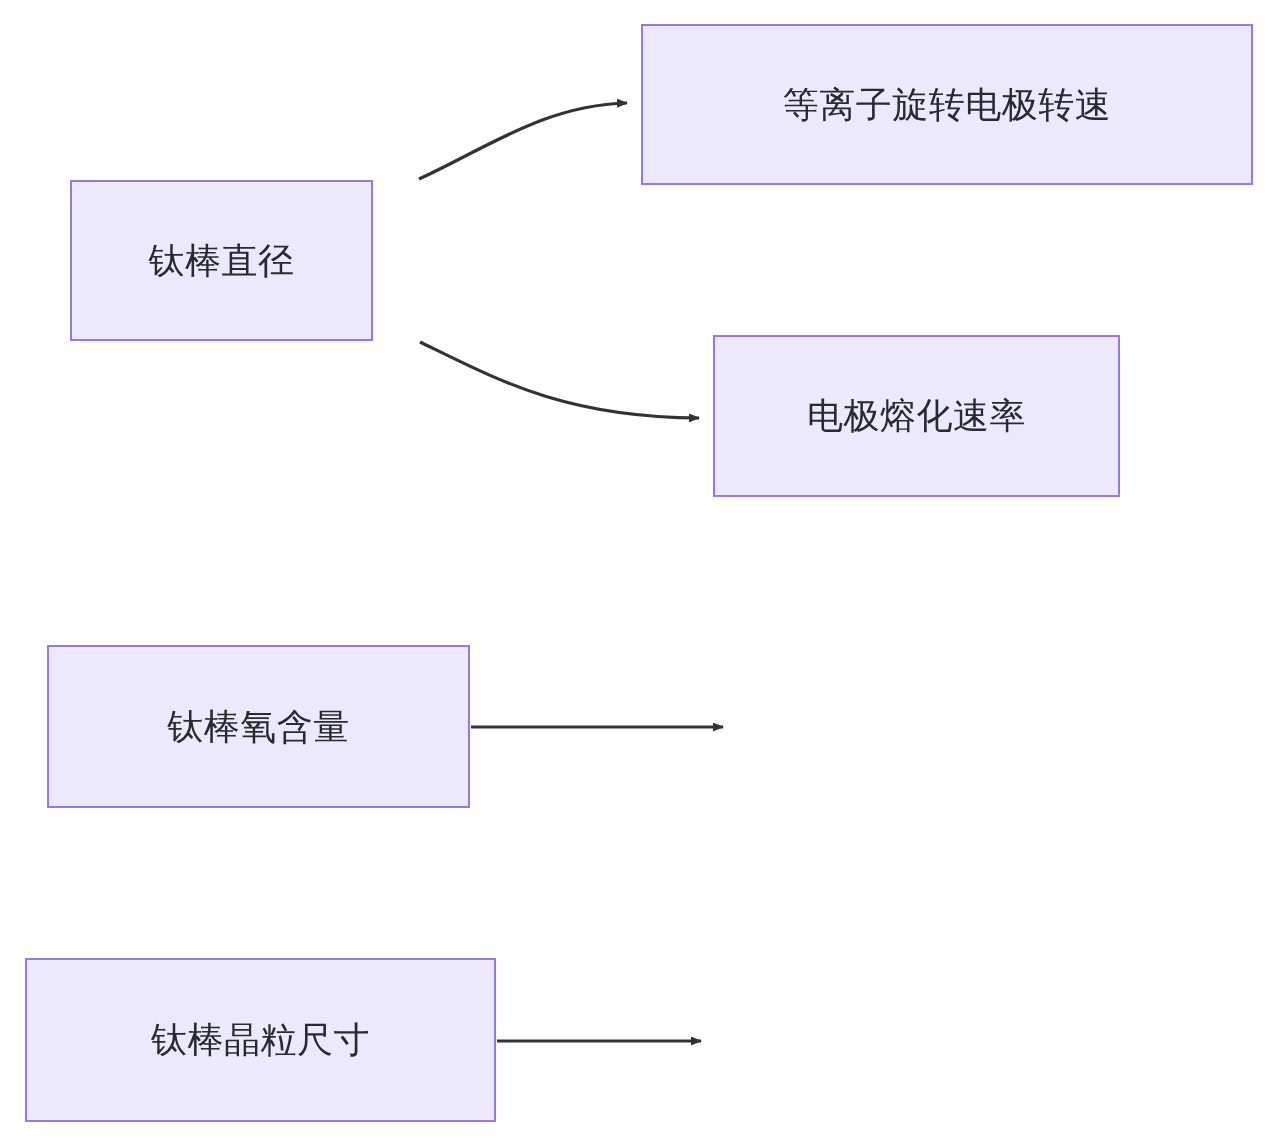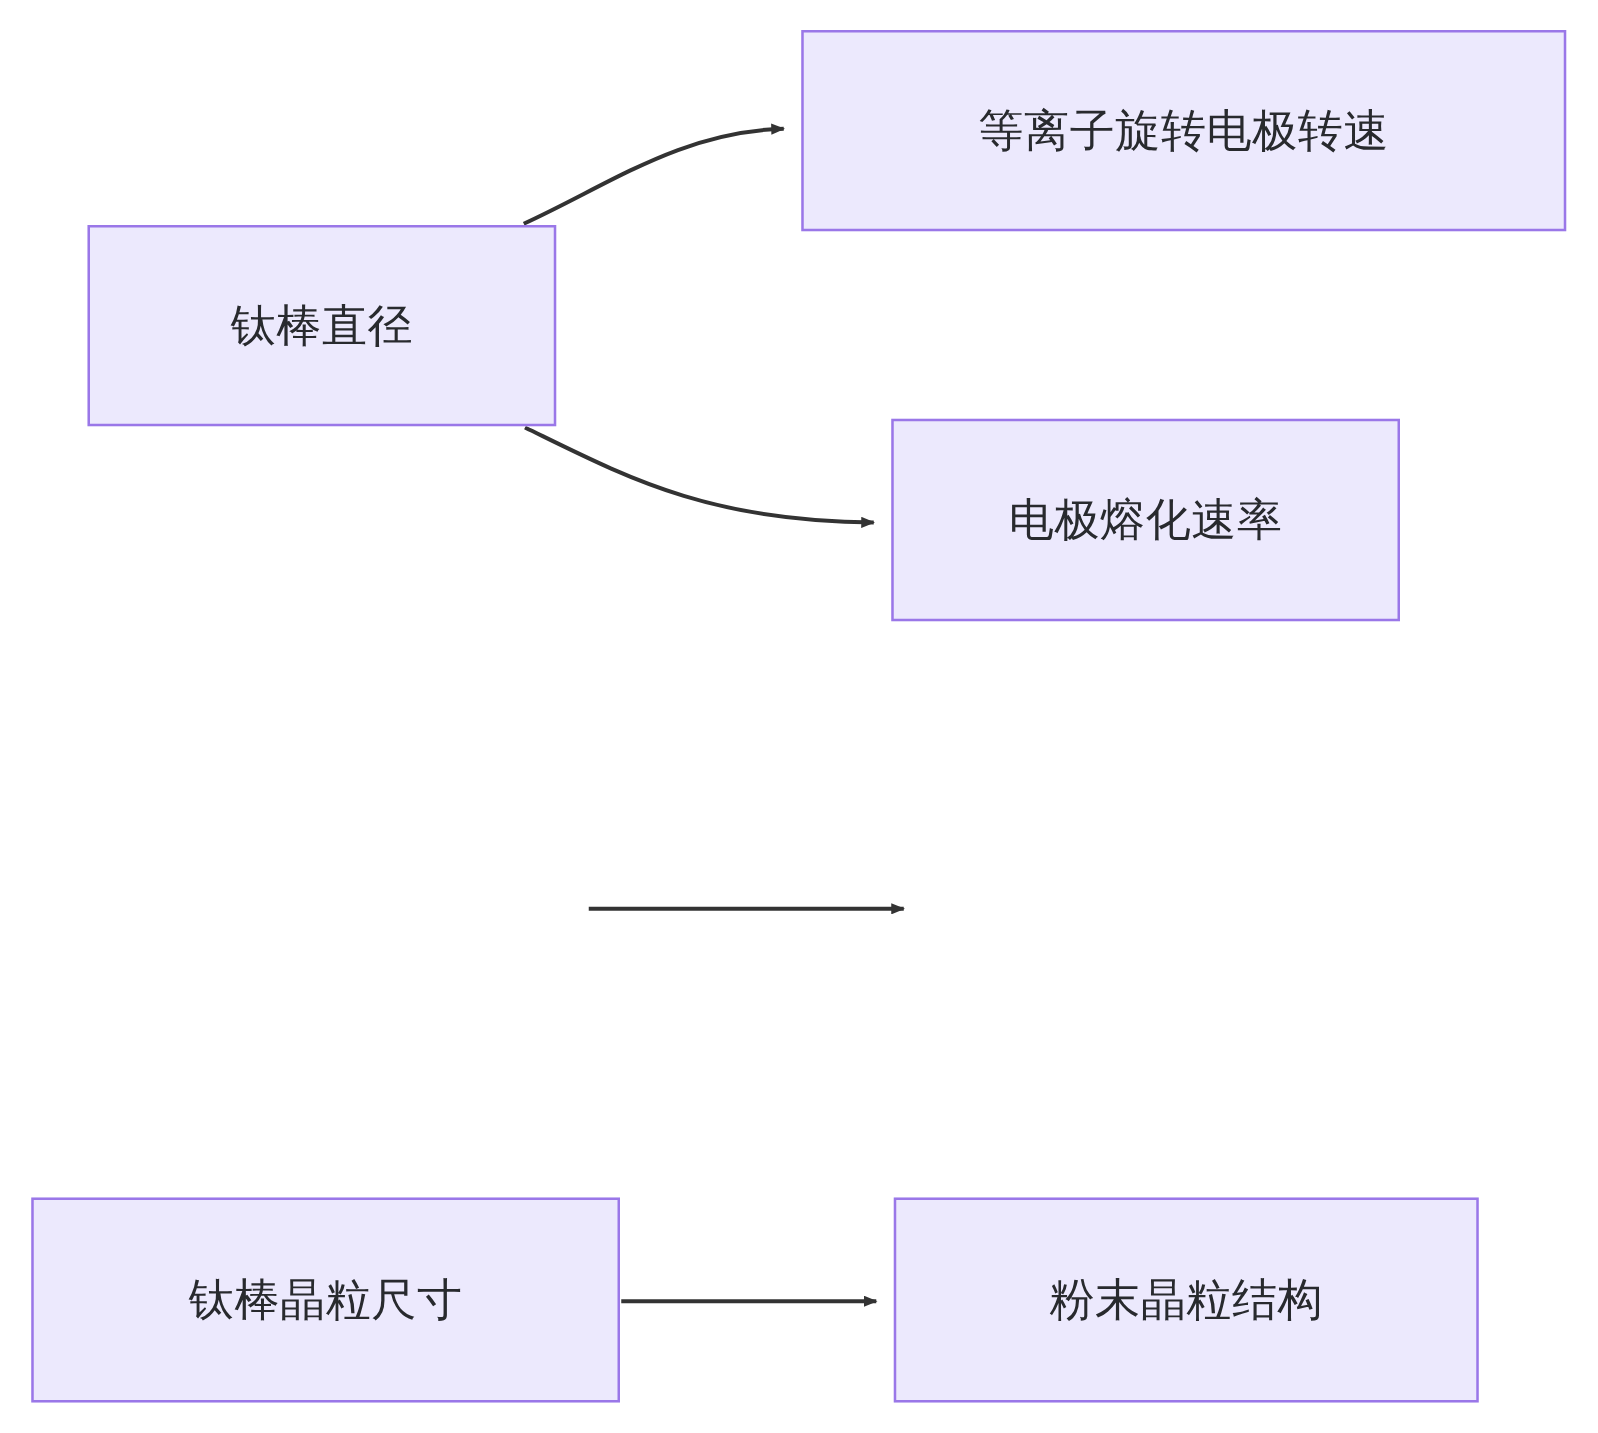--- a/index.html
+++ b/index.html
@@ -39,21 +39,21 @@
     text-align: center;
   }
   .node-label {
     color: #282a2e;
     font-size: 36px;
     line-height: 1.2;
     letter-spacing: 0.5px;
     white-space: nowrap;
   }
   
-  #node-ti-rod-diameter      { left: 70px;  top: 180px;  width: 375px; height: 161px; }
+  #node-ti-rod-diameter      { left: 70px;  top: 180px;  width: 303px; height: 161px; }
   #node-plasma-electrode-rpm { left: 641px; top: 24px;   width: 612px; height: 161px; }
   #node-electrode-melt-rate  { left: 713px; top: 335px;  width: 407px; height: 162px; }
   #node-ti-rod-oxygen        { left: 47px;  top: 645px;  width: 423px; height: 163px; }
   #node-powder-oxygen-gain   { left: 737px; top: 645px;  width: 421px; height: 163px; }
   #node-ti-rod-grain-size    { left: 25px;  top: 958px;  width: 471px; height: 164px; }
   #node-powder-grain-struct  { left: 715px; top: 958px;  width: 468px; height: 164px; }
 </style>
 </head>
 <body>
 
@@ -80,23 +80,23 @@
   </div>
 
   <div class="node" id="node-plasma-electrode-rpm">
     <span class="node-label">等离子旋转电极转速</span>
   </div>
 
   <div class="node" id="node-electrode-melt-rate">
     <span class="node-label">电极熔化速率</span>
   </div>
 
+  <div class="node" id="node-ti-rod-oxygen">
+    <span class="node-label">钛棒氧含量</span>
+  </div>
 
 
   <div class="node" id="node-ti-rod-grain-size">
     <span class="node-label">钛棒晶粒尺寸</span>
   </div>
 
-  <div class="node" id="node-powder-grain-struct">
-    <span class="node-label">粉末晶粒结构</span>
-  </div>
 
 </div>
 
 </body></html>

